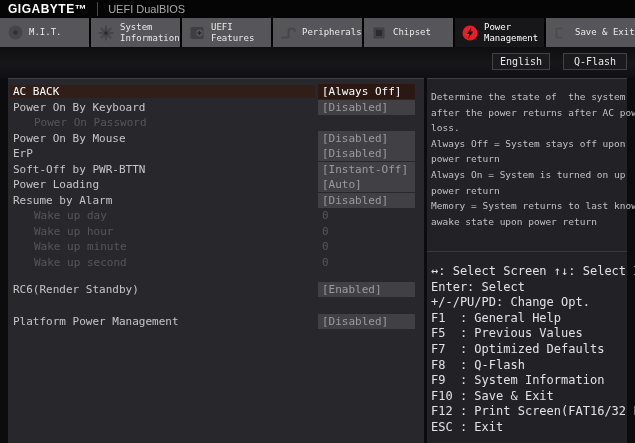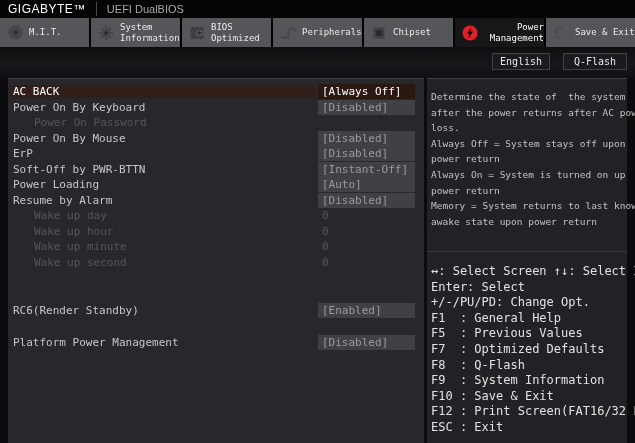--- a/index.html
+++ b/index.html
@@ -3,32 +3,32 @@
 <meta charset="utf-8">
 <style>
   html,body{margin:0;padding:0;}
   body{
     width:635px;height:443px;overflow:hidden;position:relative;
     background:#000;font-family:"DejaVu Sans Mono",monospace;
     -webkit-font-smoothing:none;
   }
   
   .hdr{height:18px;background:#050506;display:flex;align-items:center;}
-  .brand{font-family:"Liberation Sans",sans-serif;font-weight:normal;font-size:12px;
+  .brand{font-family:"Liberation Sans",sans-serif;font-weight:bold;font-size:12px;
     color:#fff;letter-spacing:.5px;padding:0 10px 0 8px;}
   .hdr-sep{width:1px;height:14px;background:#4a4a4e;}
   .hdr-title{font-family:"Liberation Sans",sans-serif;font-size:11px;color:#a8a8aa;padding-left:10px;}
   
   .tabs{height:29px;background:#000;display:flex;gap:2px;}
   .tab{flex:1;background:#56565a;display:flex;align-items:center;gap:6px;
     padding-left:7px;cursor:default;}
   .tab .tlabel{font-size:9px;line-height:10.5px;color:#ebebeb;}
   .tab.nowrap .tlabel{white-space:nowrap;}
   .tab.active{background:#17171a;}
-  .tab.active .tlabel{color:#fff;text-align:right;}
+  .tab.active .tlabel{color:#fff;}
   .ticon{width:16px;height:16px;flex:0 0 16px;display:flex;align-items:center;justify-content:center;}
   
   .band{height:31px;background:linear-gradient(180deg,#0e0e10 0%,#17171b 55%,#101013 100%);
     position:relative;}
   .band-btn{position:absolute;top:6px;height:17px;background:#1b1b1f;
     border:1px solid #414146;color:#e8e8ea;font-size:10px;line-height:15px;
     text-align:center;font-family:"DejaVu Sans Mono",monospace;box-sizing:border-box;}
   .btn-english{left:492px;width:58px;}
   .btn-qflash{left:563px;width:64px;}
   
@@ -41,21 +41,21 @@
   .row{height:15.5px;margin:0 1px 0 2px;display:flex;align-items:center;}
   .row .lbl{width:305px;font-size:11px;color:#c6c6c8;padding-left:3px;
     white-space:nowrap;overflow:hidden;box-sizing:border-box;}
   .row .val{width:97px;margin-left:3px;height:15px;box-sizing:border-box;
     font-size:11px;line-height:15px;padding-left:4px;white-space:nowrap;}
   .row .val.box{background:#414145;color:#9b9b9f;}
   .row.child .lbl{color:#56565a;padding-left:24px;}
   .row.child .val{color:#56565a;}
   .row.sel .lbl{background:#321e18;color:#fff;}
   .row.sel .val.box{background:#2c1812;color:#fff;}
-  .gap1{margin-top:33px;}
+  .gap1{margin-top:12px;}
   .gap2{margin-top:16px;}
   
   .help-desc{padding:10px 2px 0 4px;height:162px;}
   .hline{font-size:9.5px;line-height:15.6px;color:#c2c2c4;white-space:pre;}
   .help-div{height:1px;background:#3a3a3e;margin:0;}
   .help-keys{padding:12px 0 0 4px;}
   .kline{font-size:12px;line-height:15.6px;color:#e2e2e4;white-space:pre;}
 </style>
 </head>
 <body>
@@ -96,21 +96,21 @@
     <span class="tlabel">System Information</span>
   </div>
   <div class="tab">
     <span class="ticon">
       <svg width="16" height="16" viewBox="0 0 16 16">
           <rect x="1.5" y="2" width="13" height="12" rx="1.5" fill="#3e3e43"></rect>
           <circle cx="10.5" cy="8" r="3.4" fill="#55555a"></circle>
           <path d="M10.5 6v4M8.5 8h4" stroke="#2a2a2e" stroke-width="1.3" fill="none"></path>
         </svg>
     </span>
-    <span class="tlabel">BIOS Optimized</span>
+    <span class="tlabel">UEFI Features</span>
   </div>
   <div class="tab nowrap">
     <span class="ticon">
       <svg width="16" height="16" viewBox="0 0 16 16" fill="none" stroke="#45454a" stroke-width="1.8">
           <path d="M1.5 12.5h7v-6a3.2 3.2 0 0 1 6.4 0"></path>
         </svg>
     </span>
     <span class="tlabel">Peripherals</span>
   </div>
   <div class="tab nowrap">

